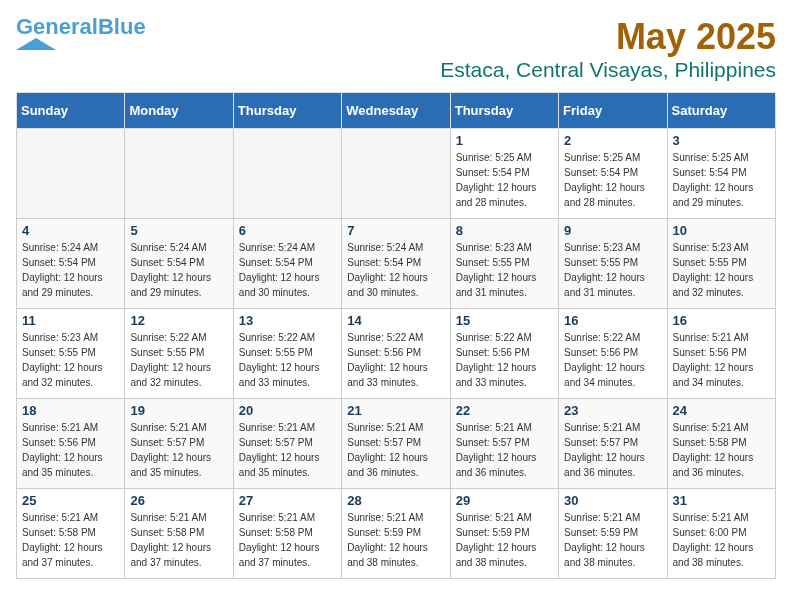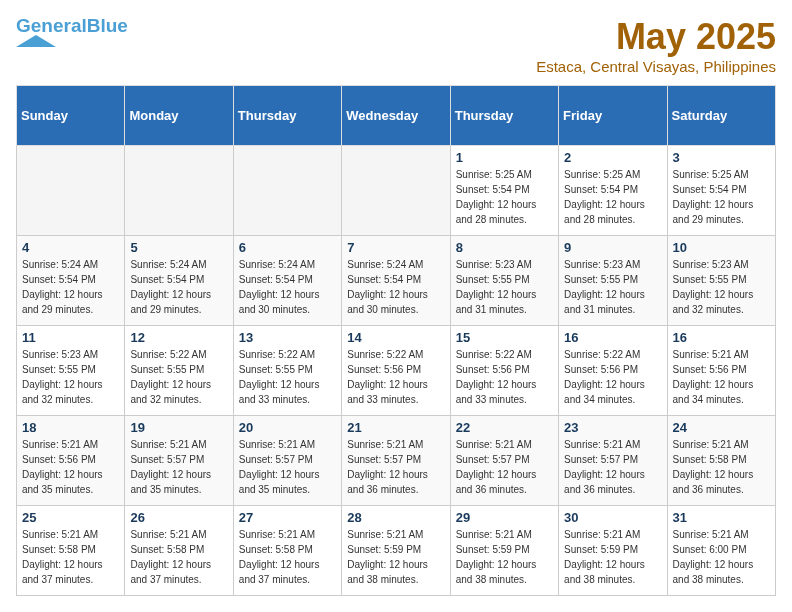--- a/index.html
+++ b/index.html
@@ -15,50 +15,50 @@
       justify-content: space-between;
       align-items: flex-start;
       margin-bottom: 10px;
     }
     .logo {
       display: flex;
       flex-direction: column;
       align-items: flex-start;
     }
     .logo-text {
-      font-size: 19px;
+      font-size: 22px;
       font-weight: bold;
       color: #1a3a5c;
       line-height: 1;
     }
     .logo-text span {
       color: #4a9fd4;
     }
     .title-block {
       text-align: right;
     }
     .calendar-title {
       font-size: 36px;
       font-weight: bold;
       color: #a16207;
     }
     .calendar-subtitle {
-      font-size: 15px;
-      color: #a16207;
+      font-size: 21px;
+      color: #0f766e;
     }
     table {
       width: 100%;
       border-collapse: collapse;
       table-layout: fixed;
     }
     th {
       background-color: #2a6db5;
       color: #fff;
       font-size: 13px;
-      padding: 22px 4px;
+      padding: 10px 4px;
       text-align: left;
       border: 1px solid #ddd;
     }
     td {
       border: 1px solid #ccc;
       vertical-align: top;
       padding: 4px 5px;
       font-size: 10.5px;
       color: #222;
       height: 90px;

